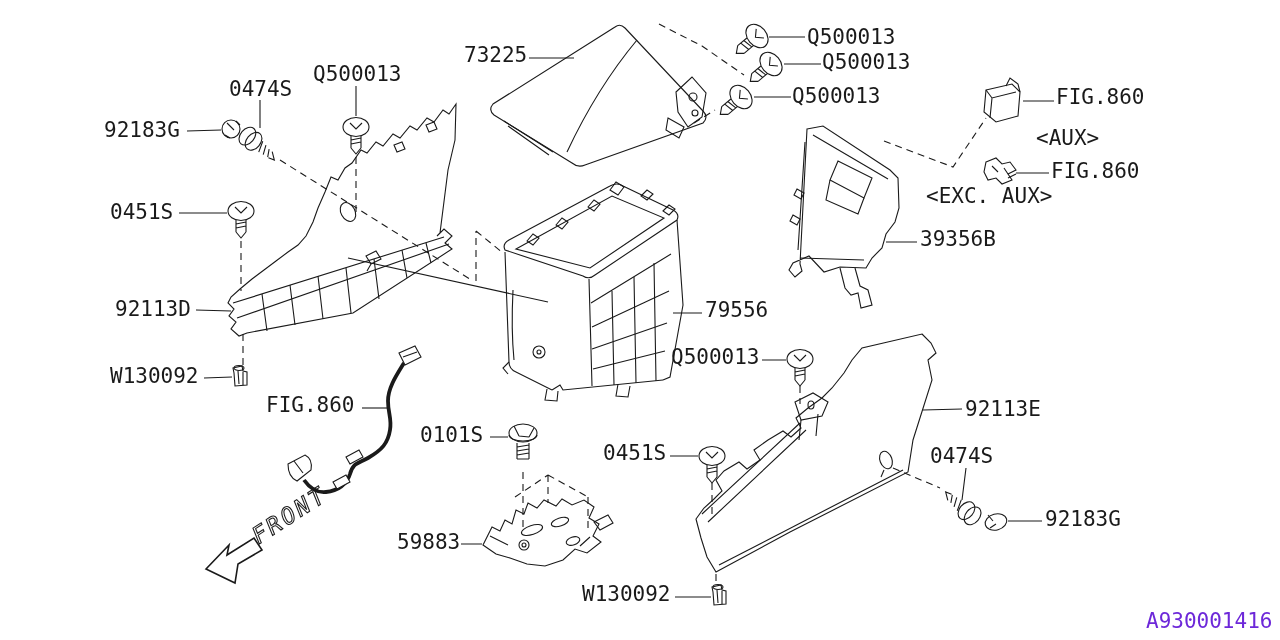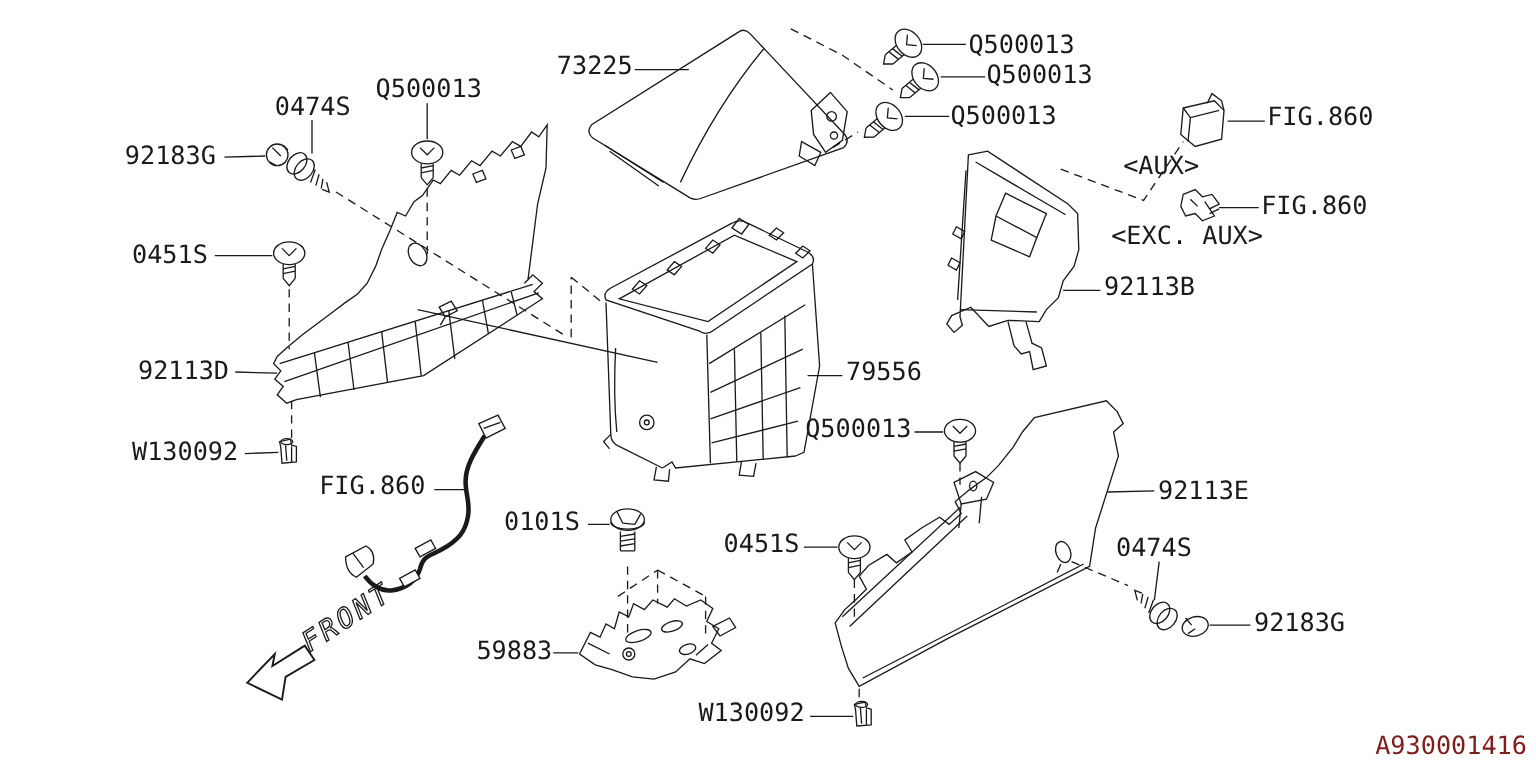--- a/index.html
+++ b/index.html
@@ -4,21 +4,21 @@
 <style>
   html,body{margin:0;padding:0;background:#ffffff;}
   .stage{position:relative;width:1280px;height:640px;background:#ffffff;overflow:hidden;
          font-family:"DejaVu Sans Mono","Liberation Mono",monospace;}
   .stage svg{position:absolute;left:0;top:0;}
   .lbl{position:absolute;font-size:21px;line-height:1;color:#1a1a1a;white-space:pre;
        letter-spacing:0px;}
   .front-lbl{position:absolute;left:247px;top:527px;font-size:23px;font-style:italic;
        letter-spacing:3px;color:transparent;-webkit-text-stroke:1.1px #1a1a1a;
        transform:rotate(-33deg);transform-origin:0 0;white-space:pre;}
-  .drawno{position:absolute;left:1146px;top:609px;font-size:21px;color:#7f1d1d;white-space:pre;}
+  .drawno{position:absolute;left:1146px;top:609px;font-size:21px;color:#6d28d9;white-space:pre;}
 </style>
 </head>
 <body>
 
 <div class="stage">
 
 <svg width="1280" height="640" viewBox="0 0 1280 640">
   <defs>
     <g id="screwV" stroke="#1a1a1a" fill="none" stroke-width="1.1">
       <ellipse cx="0" cy="0" rx="13" ry="9.5"></ellipse>
@@ -194,29 +194,29 @@
   </g>
 </svg>
 
   <span class="lbl" style="left:229px;top:79px">0474S</span>
   <span class="lbl" style="left:313px;top:64px">Q500013</span>
   <span class="lbl" style="left:464px;top:45px">73225</span>
   <span class="lbl" style="left:807px;top:27px">Q500013</span>
   <span class="lbl" style="left:822px;top:52px">Q500013</span>
   <span class="lbl" style="left:792px;top:86px">Q500013</span>
   <span class="lbl" style="left:1056px;top:87px">FIG.860</span>
-  <span class="lbl" style="left:936px;top:128px">&lt;AUX&gt;</span>
+  <span class="lbl" style="left:1036px;top:128px">&lt;AUX&gt;</span>
   <span class="lbl" style="left:1051px;top:161px">FIG.860</span>
   <span class="lbl" style="left:926px;top:186px">&lt;EXC. AUX&gt;</span>
   <span class="lbl" style="left:104px;top:120px">92183G</span>
   <span class="lbl" style="left:110px;top:202px">0451S</span>
   <span class="lbl" style="left:115px;top:299px">92113D</span>
   <span class="lbl" style="left:110px;top:366px">W130092</span>
   <span class="lbl" style="left:266px;top:395px">FIG.860</span>
-  <span class="lbl" style="left:920px;top:229px">92113B</span>
+  <span class="lbl" style="left:920px;top:229px">39356B</span>
   <span class="lbl" style="left:705px;top:300px">79556</span>
   <span class="lbl" style="left:671px;top:347px">Q500013</span>
   <span class="lbl" style="left:965px;top:399px">92113E</span>
   <span class="lbl" style="left:420px;top:425px">0101S</span>
   <span class="lbl" style="left:603px;top:443px">0451S</span>
   <span class="lbl" style="left:930px;top:446px">0474S</span>
   <span class="lbl" style="left:1045px;top:509px">92183G</span>
   <span class="lbl" style="left:397px;top:532px">59883</span>
   <span class="lbl" style="left:582px;top:584px">W130092</span>
 

